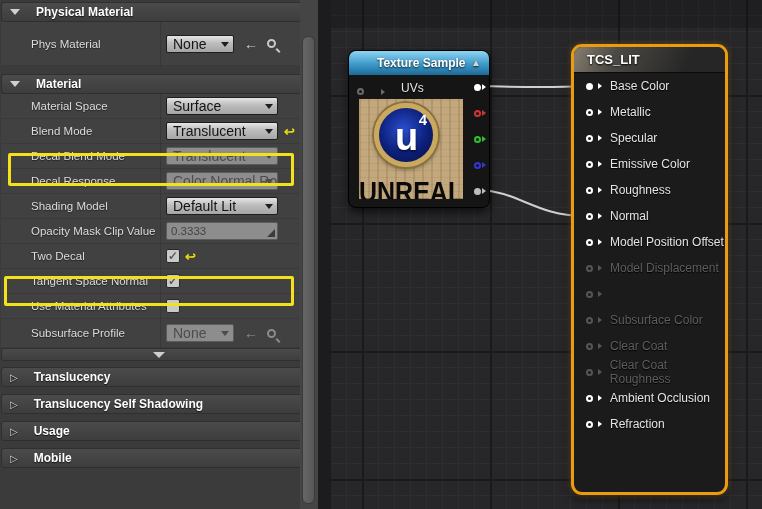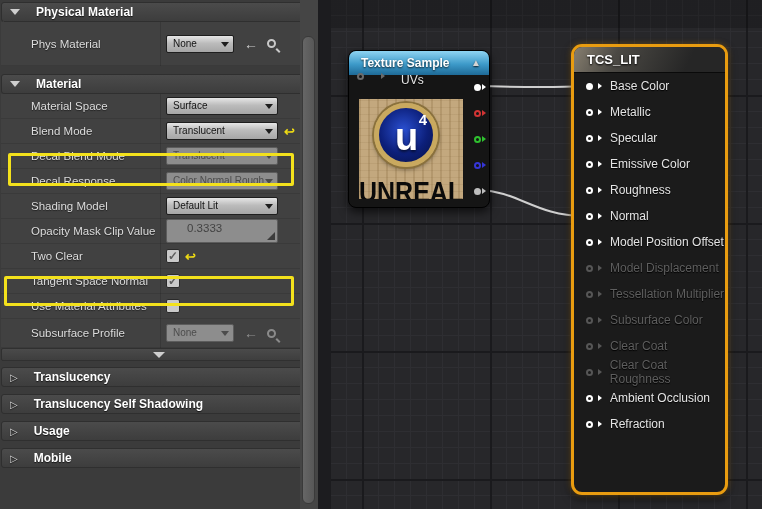--- a/index.html
+++ b/index.html
@@ -45,30 +45,30 @@
 
   .rows { position:relative; background:#414141; margin:0 1px; }
   .rows::before { content:""; position:absolute; left:159px; top:0; bottom:0;
     border-left:1px solid #383838; }
   .prow { position:relative; height:25px; border-bottom:1px solid rgba(0,0,0,.10); }
   .prow.tall { height:44px; } .prow.tall2 { height:29px; }
   .plabel { position:absolute; left:30px; top:50%; transform:translateY(-50%);
     color:#dcdcdc; font-size:11.5px; text-shadow:0 1px 1px rgba(0,0,0,.5); white-space:nowrap; }
   .dd { position:absolute; left:165px; top:50%; transform:translateY(-50%); width:112px; height:18px;
     background:linear-gradient(#e6e6e6,#bcbcbc 45%,#a6a6a6); border:1px solid #1e1e1e; border-radius:2px;
-    color:#141414; font-size:10px; line-height:16px; padding:0 16px 0 6px;
+    color:#141414; font-size:14px; line-height:16px; padding:0 16px 0 6px;
     white-space:nowrap; overflow:hidden; }
   .dd::after { content:""; position:absolute; right:4px; top:6px; width:0; height:0;
     border-left:4px solid transparent; border-right:4px solid transparent; border-top:5px solid #1e1e1e; }
   .dd.narrow { width:68px; }
   .dd.off { background:#8d8d8d; color:#4c4c4c; border-color:#5c5c5c; }
   .dd.off::after { border-top-color:#4c4c4c; }
-  .num { position:absolute; left:165px; top:50%; transform:translateY(-50%); width:112px; height:24px;
+  .num { position:absolute; left:165px; top:50%; transform:translateY(-50%); width:112px; height:18px;
     background:#8d8d8d; border:1px solid #5c5c5c; border-radius:2px;
-    color:#434343; font-size:11.5px; line-height:16px; padding-left:20px; }
+    color:#434343; font-size:11.5px; line-height:16px; padding-left:4px; }
   .num::after { content:""; position:absolute; right:2px; bottom:2px; width:0; height:0;
     border-left:8px solid transparent; border-bottom:8px solid #3c3c3c; }
   .cb { position:absolute; left:165px; top:50%; transform:translateY(-50%); width:14px; height:14px;
     background:#c9c9c9; border:1px solid #2a2a2a; border-radius:2px;
     color:#5e5e5e; font-size:12px; font-weight:bold; line-height:12px; text-align:center; }
   .rowicons { position:absolute; left:243px; top:50%; transform:translateY(-50%);
     display:flex; align-items:center; gap:9px; }
   .rowicons.dim { opacity:.55; }
   .arrowicon { color:#cfcfcf; font-size:14px; font-weight:bold; line-height:10px; }
   .reset { position:absolute; left:283px; top:50%; transform:translateY(-50%);
@@ -91,25 +91,25 @@
       linear-gradient(to bottom,#1a1a1d 2px,transparent 2px),
       linear-gradient(to right,#2e2e32 1px,transparent 1px),
       linear-gradient(to bottom,#2e2e32 1px,transparent 1px);
     background-size:auto, 128px 128px, 128px 128px, 16px 16px, 16px 16px;
     background-position:0 0, 31px 0, 0 95px, 15px 0, 0 15px; }
   .wires { position:absolute; left:0; top:0; z-index:1; }
 
   .node { position:absolute; z-index:2; }
   .node-tex { left:17px; top:50px; width:142px; height:158px; background:#151515;
     border:1px solid #000; border-radius:8px; box-shadow:0 4px 10px rgba(0,0,0,.65); }
-  .tex-head { height:24px; border-radius:7px 7px 0 0; padding-left:12px; line-height:24px;
+  .tex-head { height:24px; border-radius:7px 7px 0 0; padding-left:28px; line-height:24px;
     background:linear-gradient(#8fd4f2,#3d9ac9 55%,#1e6a97); color:#fff; font-size:12px; font-weight:bold;
     text-shadow:0 1px 2px rgba(0,0,0,.8); position:relative; }
   .tex-collapse { position:absolute; right:8px; top:0; color:#d4d4d4; font-size:10px; font-weight:normal; }
-  .uvrow { position:absolute; left:8px; top:22px; display:flex; align-items:flex-start; gap:16px; color:#6b6b6b; }
+  .uvrow { position:absolute; left:8px; top:30px; display:flex; align-items:flex-end; gap:16px; color:#6b6b6b; }
   .uvlabel { color:#e6e6e6; font-size:12px; text-shadow:0 1px 1px #000; }
   .circ { width:7px; height:7px; border:2.5px solid currentColor; border-radius:50%; }
   .nub { width:0; height:0; border-left:4px solid currentColor;
     border-top:3px solid transparent; border-bottom:3px solid transparent; margin-left:1px; }
   .texpins { position:absolute; right:3px; top:23px; }
   .texpin { height:26px; display:flex; align-items:center; justify-content:flex-end; }
 
   .preview { position:absolute; left:10px; top:48px; width:104px; height:100px; overflow:hidden;
     background:#c3a87e;
     background-image:
@@ -193,21 +193,21 @@
       </div>
       <div class="prow">
         <span class="plabel">Shading Model</span>
         <div class="dd">Default Lit</div>
       </div>
       <div class="prow">
         <span class="plabel">Opacity Mask Clip Value</span>
         <div class="num">0.3333</div>
       </div>
       <div class="prow">
-        <span class="plabel">Two Clear</span>
+        <span class="plabel">Two Decal</span>
         <div class="cb">✓</div>
         <span class="reset at-cb">↩</span>
       </div>
       <div class="prow">
         <span class="plabel">Tangent Space Normal</span>
         <div class="cb">✓</div>
       </div>
       <div class="prow">
         <span class="plabel">Use Material Attributes</span>
         <div class="cb"></div>
@@ -347,21 +347,20 @@
             <span class="lbl">Model Position Offset</span>
           </div>
           <div class="pin-row state-disabled">
             <span class="circ"></span>
             <span class="nub"></span>
             <span class="lbl">Model Displacement</span>
           </div>
           <div class="pin-row state-disabled">
             <span class="circ"></span>
             <span class="nub"></span>
-            <span class="lbl">Tessellation Multiplier</span>
           </div>
           <div class="pin-row state-disabled">
             <span class="circ"></span>
             <span class="nub"></span>
             <span class="lbl">Subsurface Color</span>
           </div>
           <div class="pin-row state-disabled">
             <span class="circ"></span>
             <span class="nub"></span>
             <span class="lbl">Clear Coat</span>

